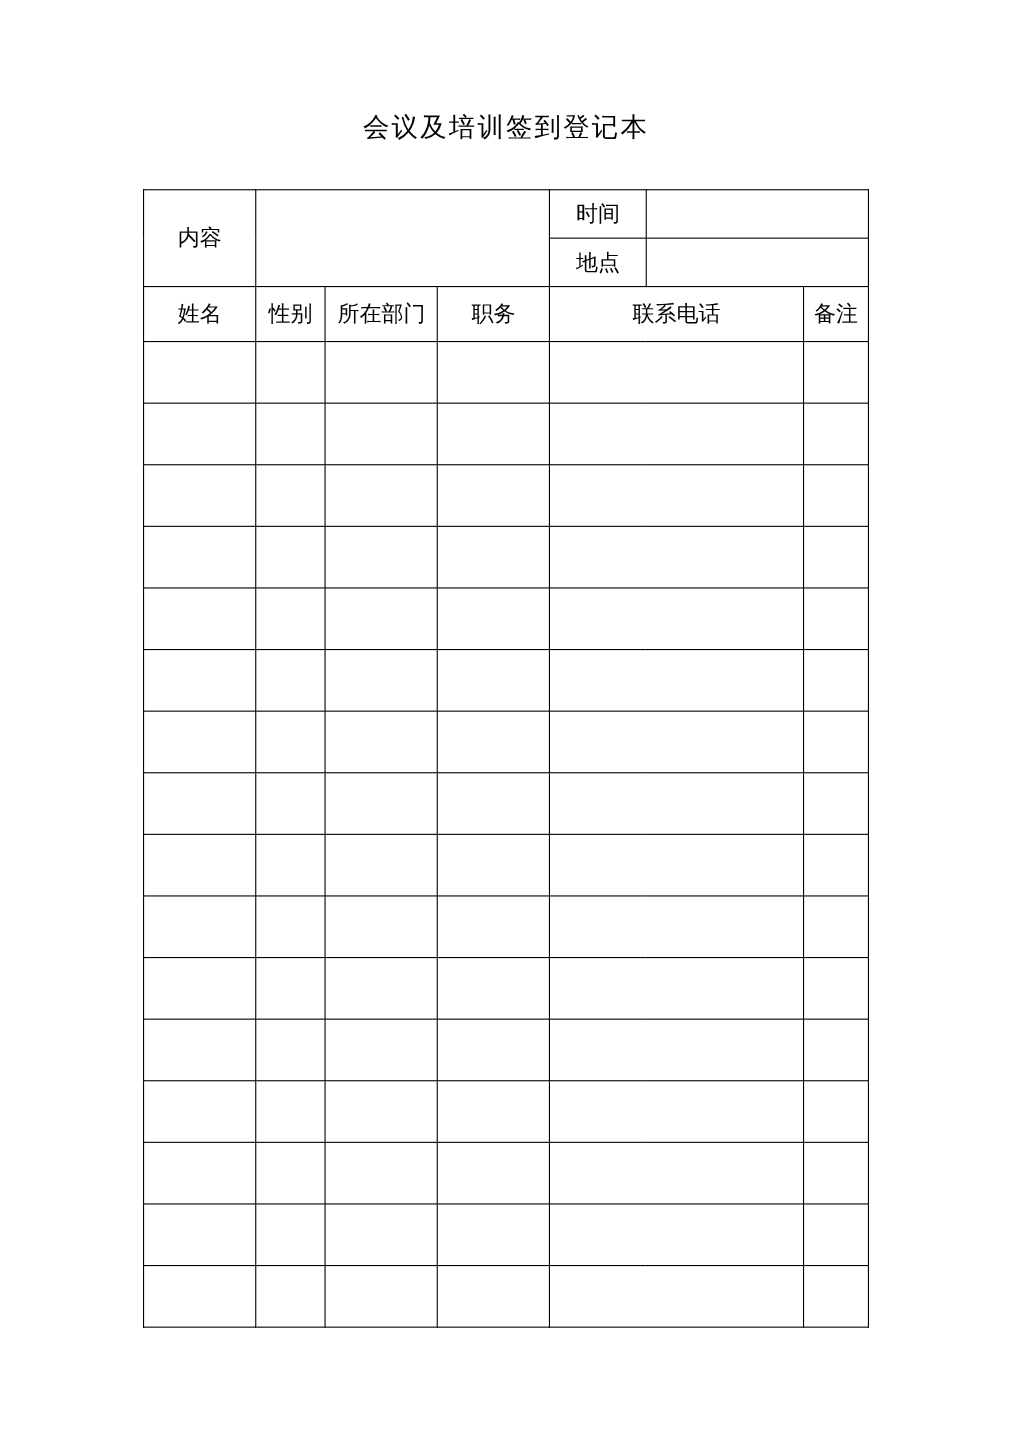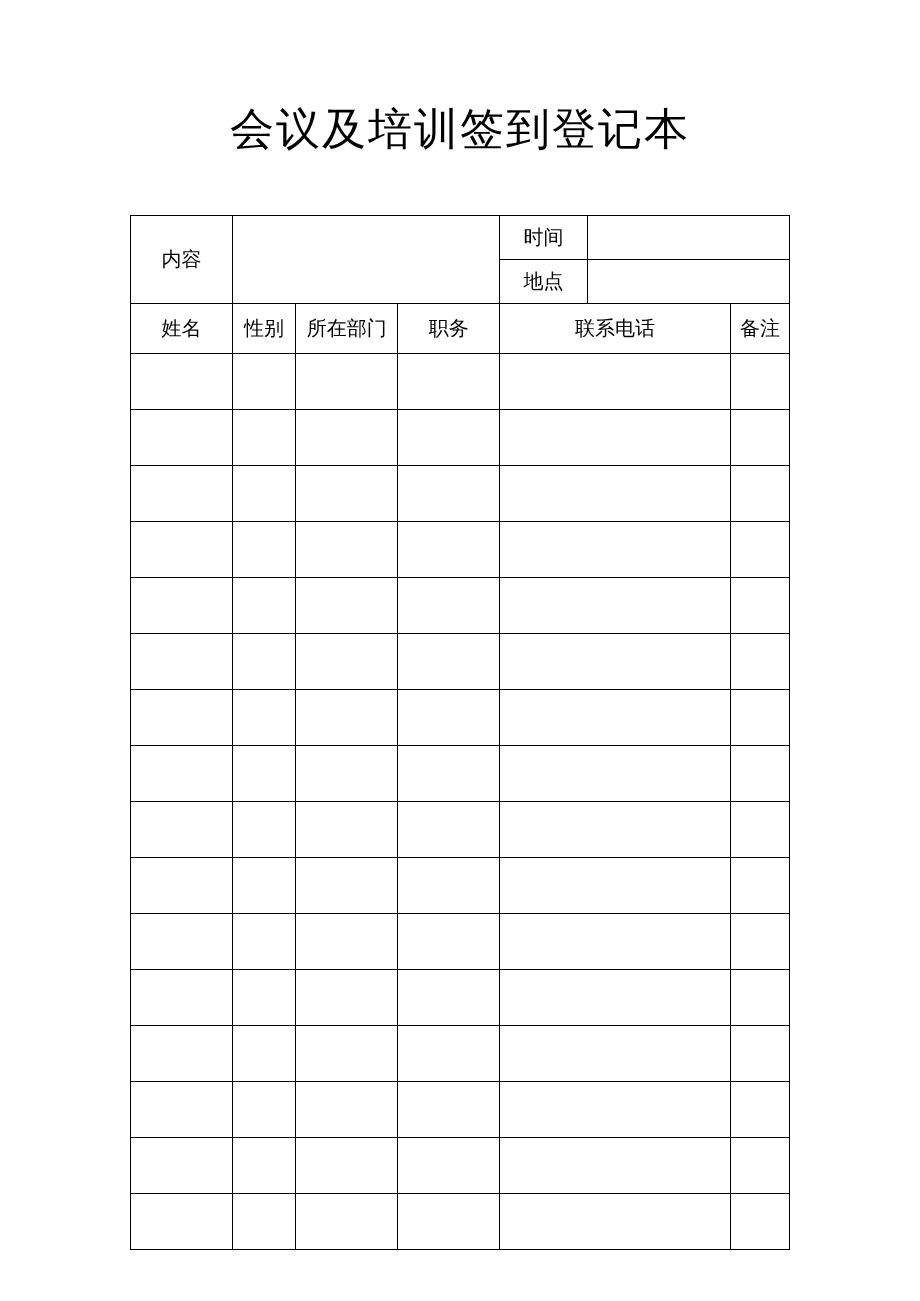--- a/index.html
+++ b/index.html
@@ -12,23 +12,23 @@
       height: 1301px;
       background: #ffffff;
       font-family: "SimSun", "宋体", serif;
       color: #000000;
     }
     .page {
       padding: 100px 130px 0 130px;
     }
     .title {
       text-align: center;
-      font-size: 44px;
+      font-size: 24px;
       font-weight: normal;
-      margin-bottom: 56px;
+      margin-bottom: 40px;
       letter-spacing: 2px;
     }
     table {
       width: 100%;
       border-collapse: collapse;
       table-layout: fixed;
     }
     td {
       border: 1px solid #000000;
       text-align: center;

